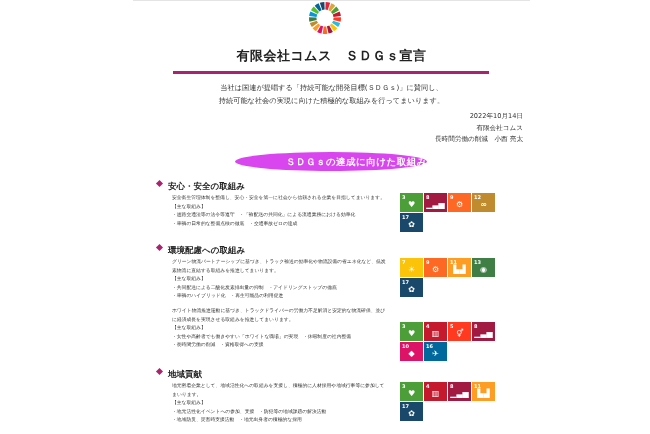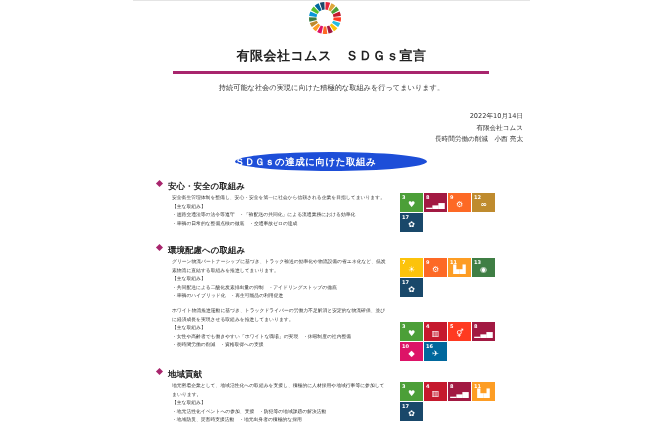--- a/index.html
+++ b/index.html
@@ -22,22 +22,22 @@
   .intro {
     position:absolute; left:133px; width:397px; top:81px; text-align:center;
     font-size:7.2px; line-height:13px; color:#333; white-space:nowrap;
   }
   .signature {
     position:absolute; right:127px; top:111px; text-align:right;
     font-size:6.6px; line-height:11.5px; color:#333; white-space:nowrap;
   }
   .banner {
     position:absolute; left:235px; top:152px; width:192px; height:19px;
-    background:#1d4ed8; border-radius:50%/50%;
-    color:#fff; font-size:9.5px; font-weight:bold; text-align:left; line-height:19px;
+    background:#d946ef; border-radius:50%/50%;
+    color:#fff; font-size:9.5px; font-weight:bold; text-align:right; line-height:19px;
     letter-spacing:0.5px; white-space:nowrap;
   }
   .section { position:absolute; left:155px; width:370px; }
   .sec-head { display:flex; align-items:flex-start; height:13px; }
   .diamond {
     width:5px; height:5px; background:#a8256d; transform:rotate(45deg); margin:0 6px 0 2px;
   }
   .sec-title { font-size:8.5px; font-weight:bold; color:#222; white-space:nowrap; }
   .sec-body { margin-left:17px; width:215px; font-size:4.8px; line-height:8.6px; color:#333; }
   .sec-body div { white-space:nowrap; }
@@ -74,20 +74,21 @@
     <path d="M-8.43,-1.12 L-15.86,-2.11 A16,16 0 0 1 -14.60,-6.55 L-7.75,-3.48 A8.5,8.5 0 0 0 -8.43,-1.12 Z" fill="#0a97d9"></path>
     <path d="M-7.45,-4.09 L-14.03,-7.70 A16,16 0 0 1 -11.24,-11.38 L-5.97,-6.05 A8.5,8.5 0 0 0 -7.45,-4.09 Z" fill="#56c02b"></path>
     <path d="M-5.47,-6.51 L-10.30,-12.25 A16,16 0 0 1 -6.37,-14.68 L-3.39,-7.80 A8.5,8.5 0 0 0 -5.47,-6.51 Z" fill="#00689d"></path>
     <path d="M-2.75,-8.04 L-5.18,-15.14 A16,16 0 0 1 -0.64,-15.99 L-0.34,-8.49 A8.5,8.5 0 0 0 -2.75,-8.04 Z" fill="#19486a"></path>
   </svg>
 
 <div class="title">有限会社コムス　ＳＤＧｓ宣言</div>
 <div class="rule"></div>
 
 <div class="intro">
+  <div>当社は国連が提唱する「持続可能な開発目標(ＳＤＧｓ)」に賛同し、</div>
   <div>持続可能な社会の実現に向けた積極的な取組みを行ってまいります。</div>
 </div>
 
 <div class="signature">
   <div>2022年10月14日</div>
   <div>有限会社コムス</div>
   <div>長時間労働の削減　小西 亮太</div>
 </div>
 
 <div class="banner">ＳＤＧｓの達成に向けた取組み</div>

